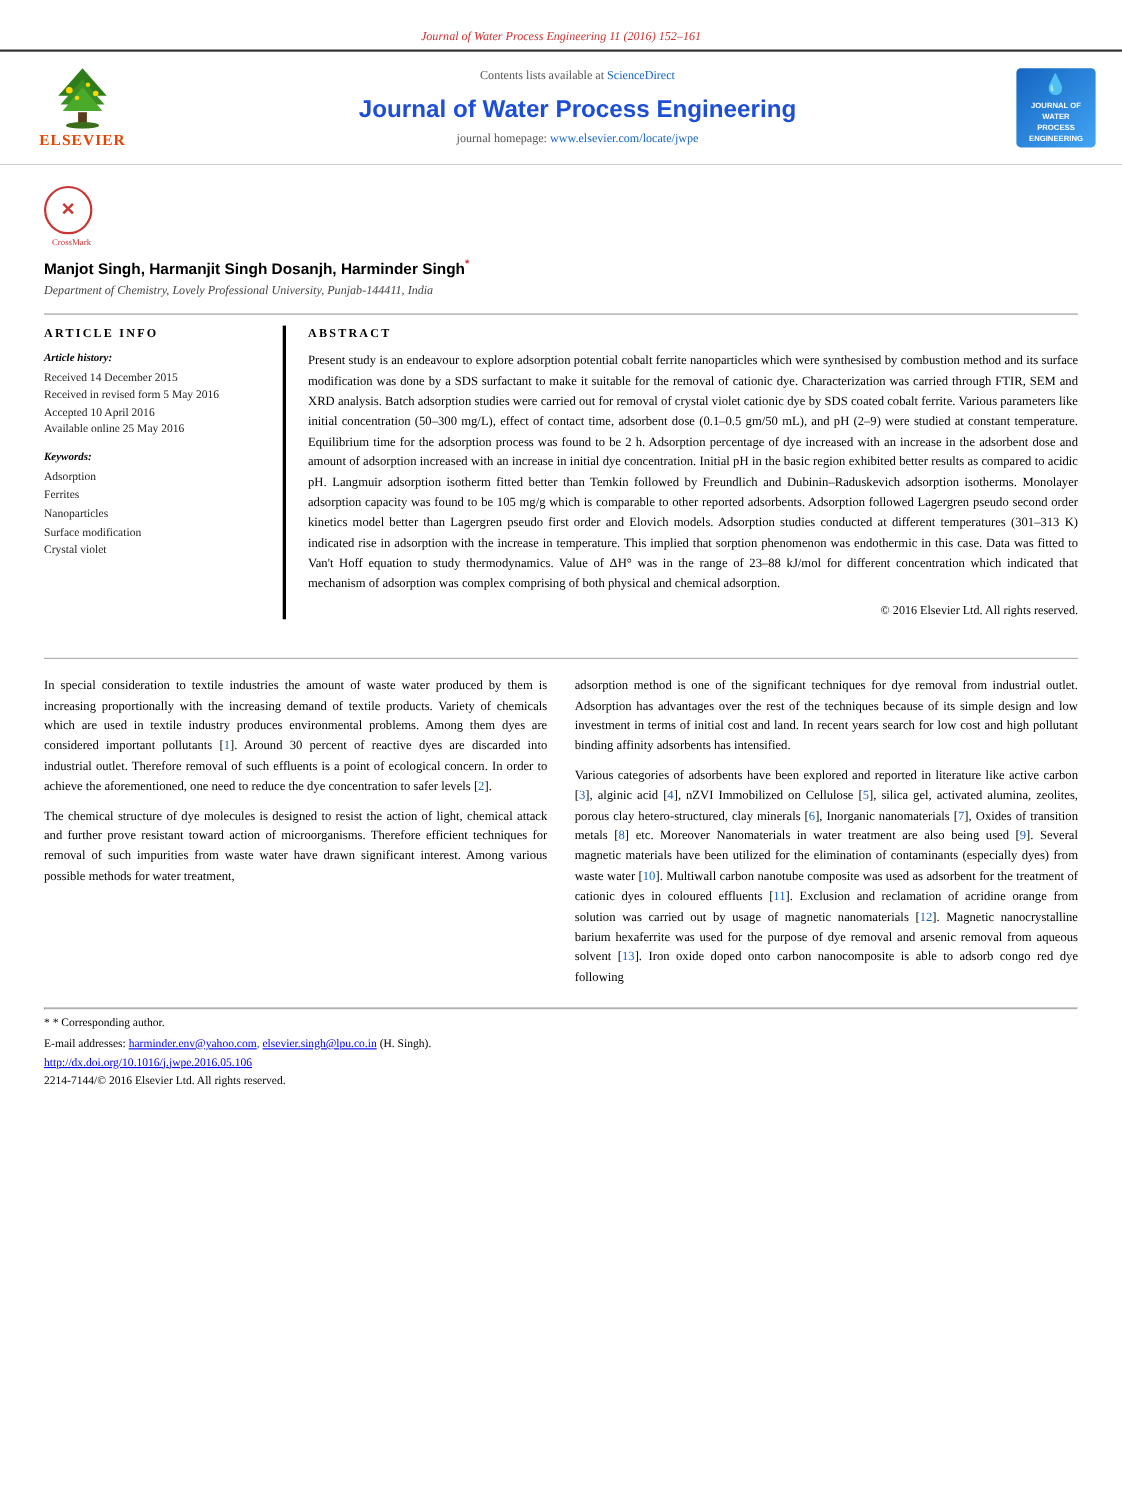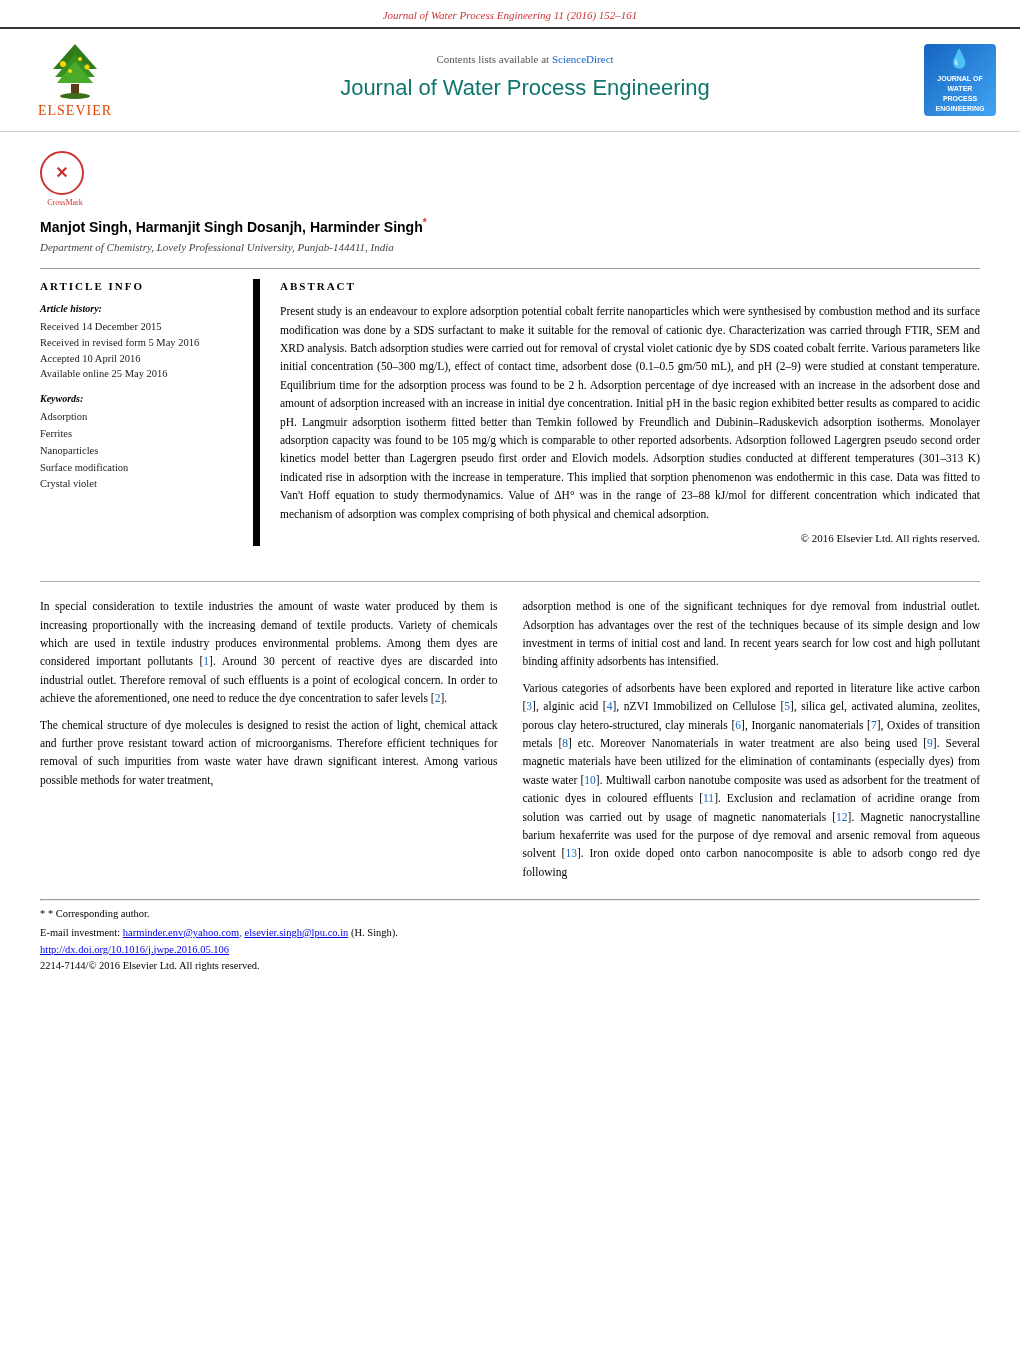--- a/index.html
+++ b/index.html
@@ -7,21 +7,21 @@
       font-family: 'Times New Roman', Times, serif;
       background: #fff;
       width: 1020px;
       min-height: 1351px;
       color: #000;
       font-size: 13px;
       line-height: 1.4;
     }
     .page {
       width: 1020px;
-      padding: 0 0 30px 0;
+      padding: 18px 0 30px 0;
     }
     
     .top-journal-link {
       text-align: center;
       padding: 8px 0 4px 0;
       font-size: 11px;
       color: #e44;
     }
     
     .header-area {
@@ -37,38 +37,38 @@
       flex-direction: column;
       align-items: center;
       min-width: 110px;
     }
     .elsevier-tree {
       width: 80px;
       height: 60px;
     }
     .elsevier-text {
       font-size: 14px;
-      font-weight: normal;
+      font-weight: bold;
       color: #e44400;
       letter-spacing: 1px;
       margin-top: 2px;
     }
     .header-center {
       flex: 1;
       text-align: center;
     }
     .sciencedirect-link {
       font-size: 11px;
       color: #555;
     }
     .sciencedirect-link a { color: #1565c0; text-decoration: none; }
     .journal-title-main {
       font-size: 22px;
-      font-weight: normal;
-      color: #0f766e;
+      font-weight: bold;
+      color: #1d4ed8;
       margin: 6px 0 4px 0;
       font-family: Arial, sans-serif;
     }
     .journal-homepage {
       font-size: 11px;
       color: #555;
     }
     .journal-homepage a { color: #1565c0; text-decoration: none; }
     .journal-logo-right {
       min-width: 80px;
@@ -148,21 +148,21 @@
     .two-col {
       display: flex;
       gap: 20px;
       margin-bottom: 10px;
       border-top: 1px solid #999;
       padding-top: 10px;
     }
     .article-info-col {
       width: 220px;
       min-width: 220px;
-      border-right: 7px solid #000000;
+      border-right: 3px solid #000000;
       padding-right: 15px;
       font-size: 11px;
     }
     .article-info-col h3 {
       font-size: 11px;
       font-weight: bold;
       letter-spacing: 2px;
       text-transform: uppercase;
       margin-bottom: 8px;
       color: #000;
@@ -275,20 +275,24 @@
       </svg>
       <div class="elsevier-text">ELSEVIER</div>
     </div>
 
     <div class="header-center">
       <div class="sciencedirect-link">
         <span>Contents lists available at </span>
         <a href="#">ScienceDirect</a>
       </div>
       <div class="journal-title-main">Journal of Water Process Engineering</div>
+      <div class="journal-homepage">
+        <span>journal homepage: </span>
+        <a href="#">www.elsevier.com/locate/jwpe</a>
+      </div>
     </div>
 
     <div class="journal-logo-right">
       <div class="journal-badge">
         <div class="badge-icon">💧</div>
         <div>JOURNAL OF</div>
         <div>WATER</div>
         <div>PROCESS</div>
         <div>ENGINEERING</div>
       </div>
@@ -370,21 +374,21 @@
 
   </div>
 
   <div class="footer-area">
     <hr class="footer-separator">
     <div class="footer-note">
       <span>* </span>
       <span>* Corresponding author.</span>
     </div>
     <div class="email-line">
-      <span style="color:#000;">E-mail investment:</span>
+      <span style="color:#000;">E-mail addresses:</span>
       <a href="#">harminder.env@yahoo.com</a><span>,</span>
       <a href="#">elsevier.singh@lpu.co.in</a>
       <span style="color:#000;">(H. Singh).</span>
     </div>
     <div class="doi-line">
       <a href="#">http://dx.doi.org/10.1016/j.jwpe.2016.05.106</a>
     </div>
     <div class="elsevier-rights">2214-7144/© 2016 Elsevier Ltd. All rights reserved.</div>
   </div>
 

